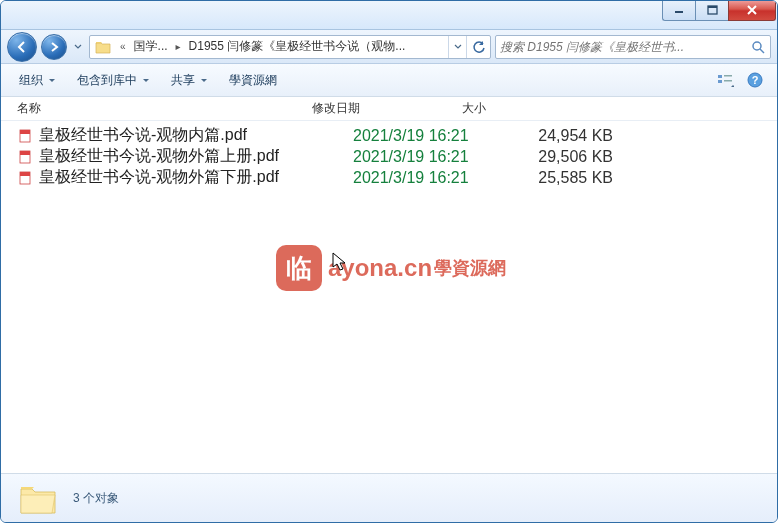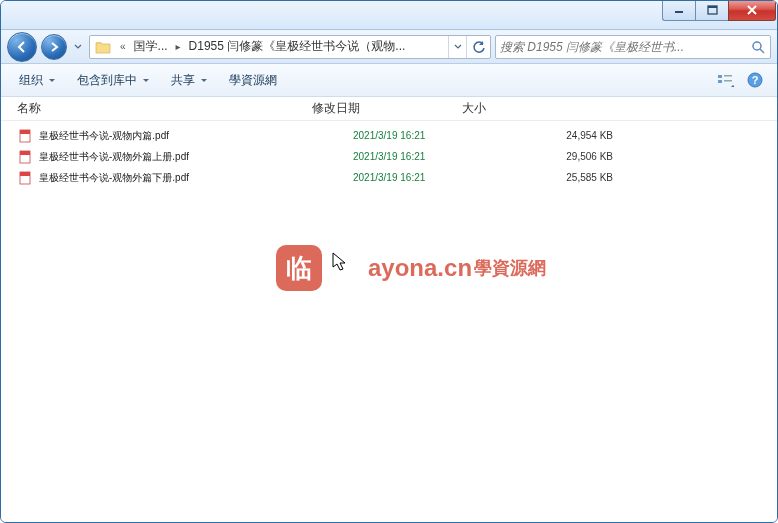--- a/index.html
+++ b/index.html
@@ -38,29 +38,29 @@
 .tb-spacer { flex: 1; }
 .tb-icon { width: 24px; height: 24px; display: flex; align-items: center; justify-content: center; border-radius: 2px; }
 
 .content { flex: 1; background: #fff; display: flex; flex-direction: column; position: relative; justify-content: center; }
 .headers { height: 24px; display: flex; align-items: center; font-size: 12px; color: #333; border-bottom: 1px solid #e8eef5; padding-left: 16px; }
 .col-name { width: 295px; }
 .col-date { width: 150px; }
 .col-size { width: 120px; }
 
 .filelist { flex: 1; padding: 4px 0 0 16px; }
-.file-row { height: 21px; display: flex; align-items: center; font-size: 10px; color: #222; }
+.file-row { height: 21px; display: flex; align-items: center; font-size: 16px; color: #222; }
 .file-ico { width: 16px; height: 16px; margin-right: 6px; display: flex; align-items: center; justify-content: center; }
 .fname { width: 273px; white-space: nowrap; overflow: hidden; }
 .fdate { width: 150px; color: #15803d; margin-left: 41px; }
 .fsize { width: 110px; text-align: right; color: #333; }
 
 .watermark { position: absolute; left: 275px; top: 148px; font-size: 24px; font-weight: bold; color: #d95a4a; opacity: .9; pointer-events: none; z-index: 5; display: flex; align-items: center; gap: 6px; }
 .wm-box { width: 46px; height: 46px; background: #d95a4a; border-radius: 10px; color: #fff; display: flex; align-items: center; justify-content: center; font-size: 26px; }
-.wm-text { letter-spacing: 0; margin-left: 40px; }
+.wm-text { letter-spacing: 0; }
 .wm-sub { font-size: 18px; margin-left: -4px; }
 
 .cursor { position: absolute; left: 331px; top: 155px; z-index: 10; pointer-events: none; }
 
 .statusbar { height: 49px; background: linear-gradient(#f4f9ff, #e5eefb); border-top: 1px solid #d0dce8; display: flex; align-items: center; padding: 0 16px; gap: 14px; }
 .sb-icon { width: 42px; height: 36px; display: flex; align-items: center; justify-content: center; }
 .sb-text { font-size: 12px; color: #3a5a7a; }
 </style>
 </head>
 <body>
@@ -212,14 +212,24 @@
       <div class="wm-box">临</div>
       <span class="wm-text">ayona.cn</span>
       <span class="wm-sub">學資源網</span>
     </div>
 
     <svg class="cursor" width="18" height="22">
       <path d="M1 1 L1 15 L5 12 L8 18 L11 17 L8 11 L13 11 Z" fill="#fff" stroke="#000" stroke-width="1"></path>
     </svg>
   </div>
 
+  <div class="statusbar">
+    <div class="sb-icon">
+      <svg width="40" height="34">
+          <path d="M3 8 L14 8 L17 11 L37 11 L37 32 L3 32 Z" fill="#fce9a8" stroke="#d8bb5a" stroke-width="0.8"></path>
+          <path d="M3 8 L14 8 L16 6 L3 6 Z" fill="#f5d878"></path>
+          <path d="M3 14 L37 14 L34 32 L3 32 Z" fill="#fdeeb8" stroke="#d8bb5a" stroke-width="0.5"></path>
+        </svg>
+    </div>
+    <div class="sb-text">3 个对象</div>
+  </div>
 
 </div>
 
 </body></html>

